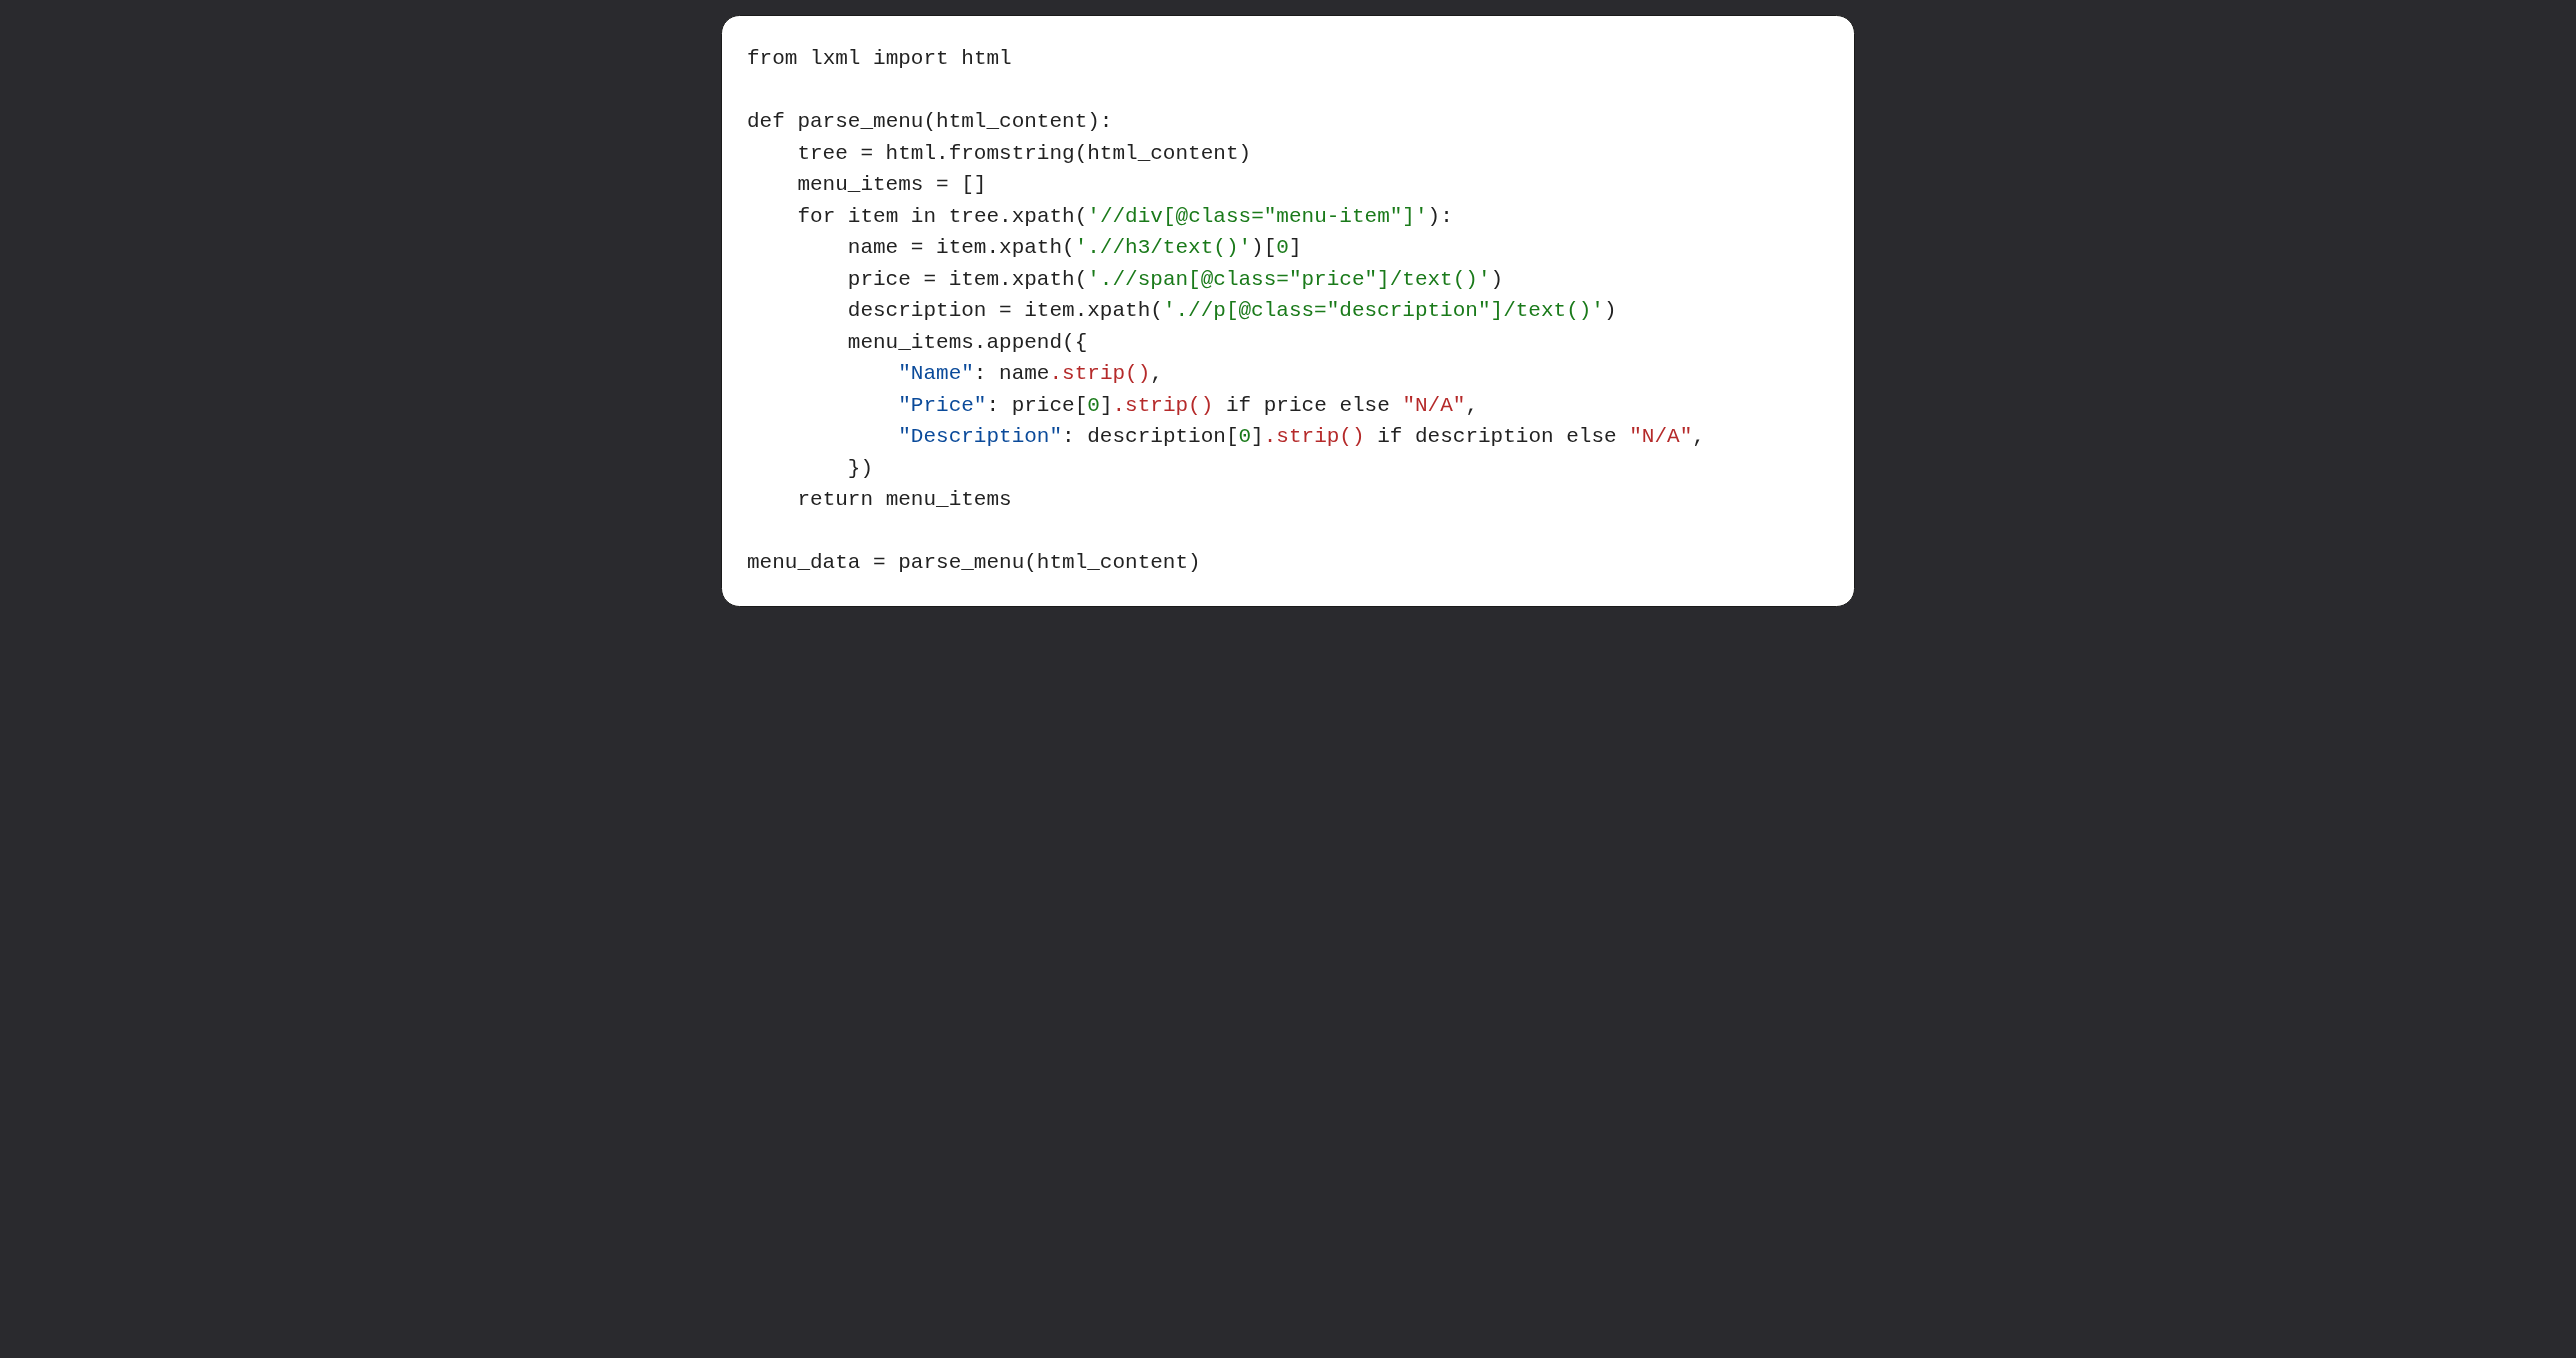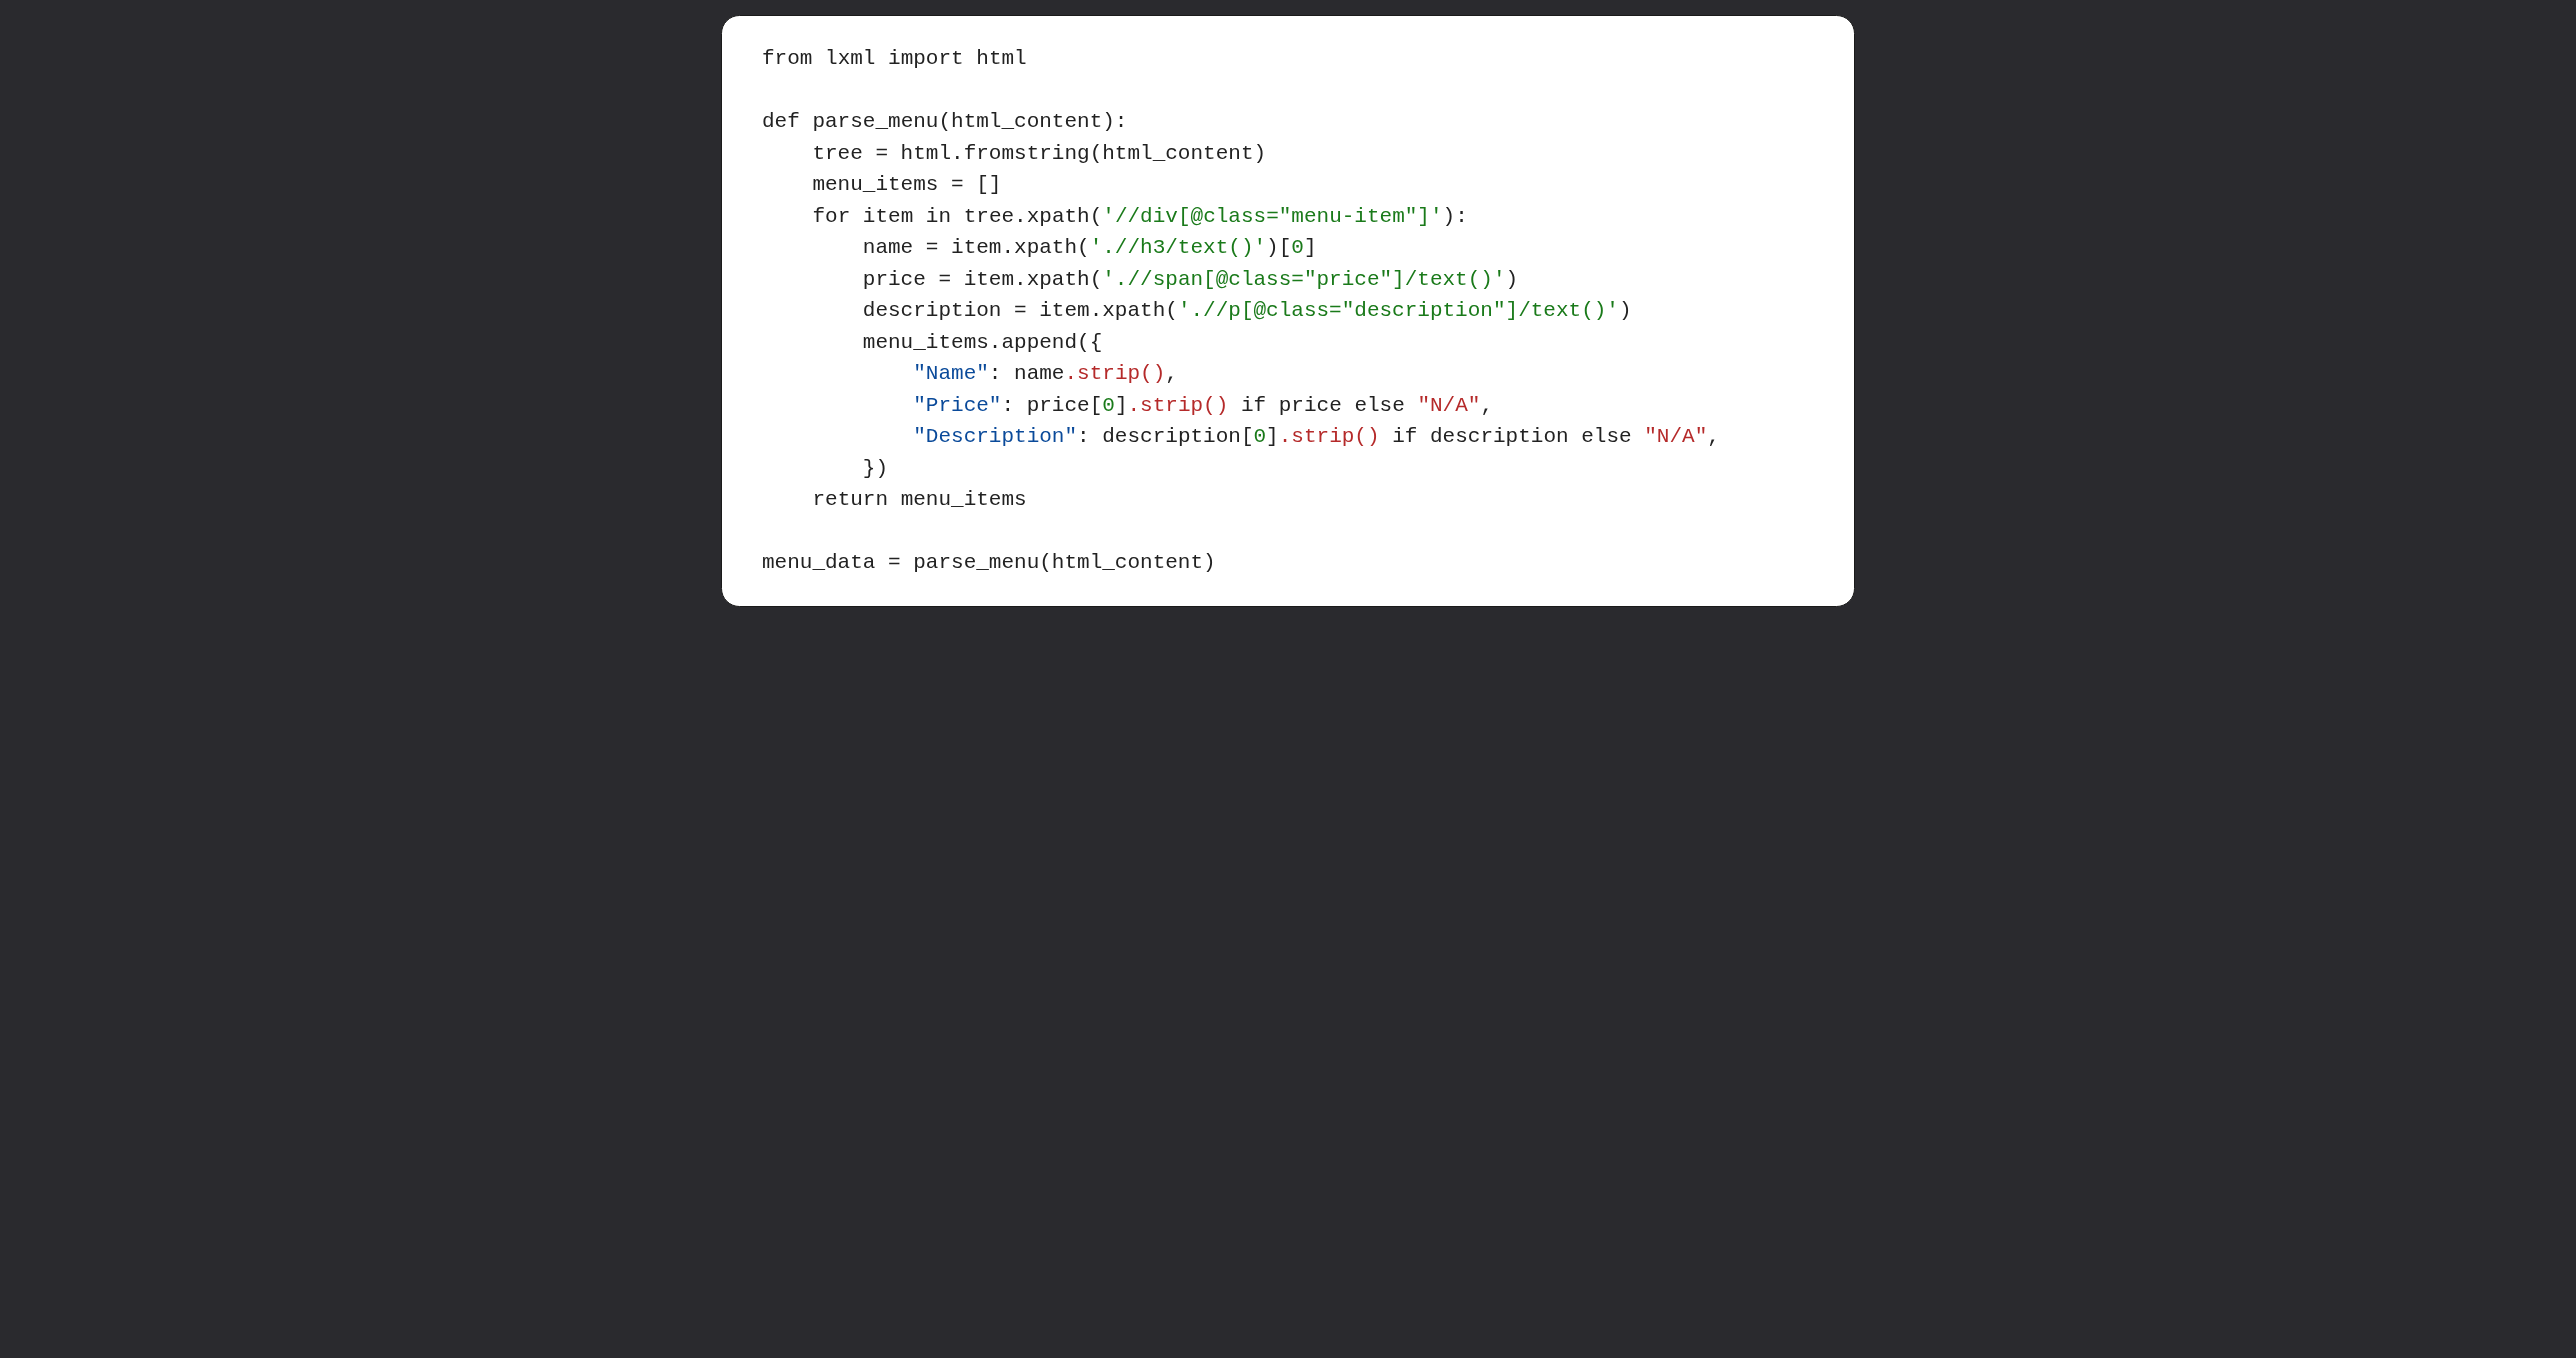--- a/index.html
+++ b/index.html
@@ -12,21 +12,21 @@
     align-items: flex-start;
     min-height: 100vh;
     padding-top: 15.4px;
     padding-bottom: 15.4px;
   }
   .code-card {
     background: #ffffff;
     border-radius: 18.5px;
     width: 95%;
     max-width: 1134px;
-    padding: 27px 31px 27px 40px;
+    padding: 27px 31px 27px 25px;
     box-sizing: border-box;
     border: 1.5px solid #1a1a1a;
   }
   pre {
     margin: 0;
     font-family: "SFMono-Regular", Consolas, "Liberation Mono", Menlo, monospace;
     font-size: 21px;
     line-height: 1.5;
     color: #222;
     white-space: pre;

